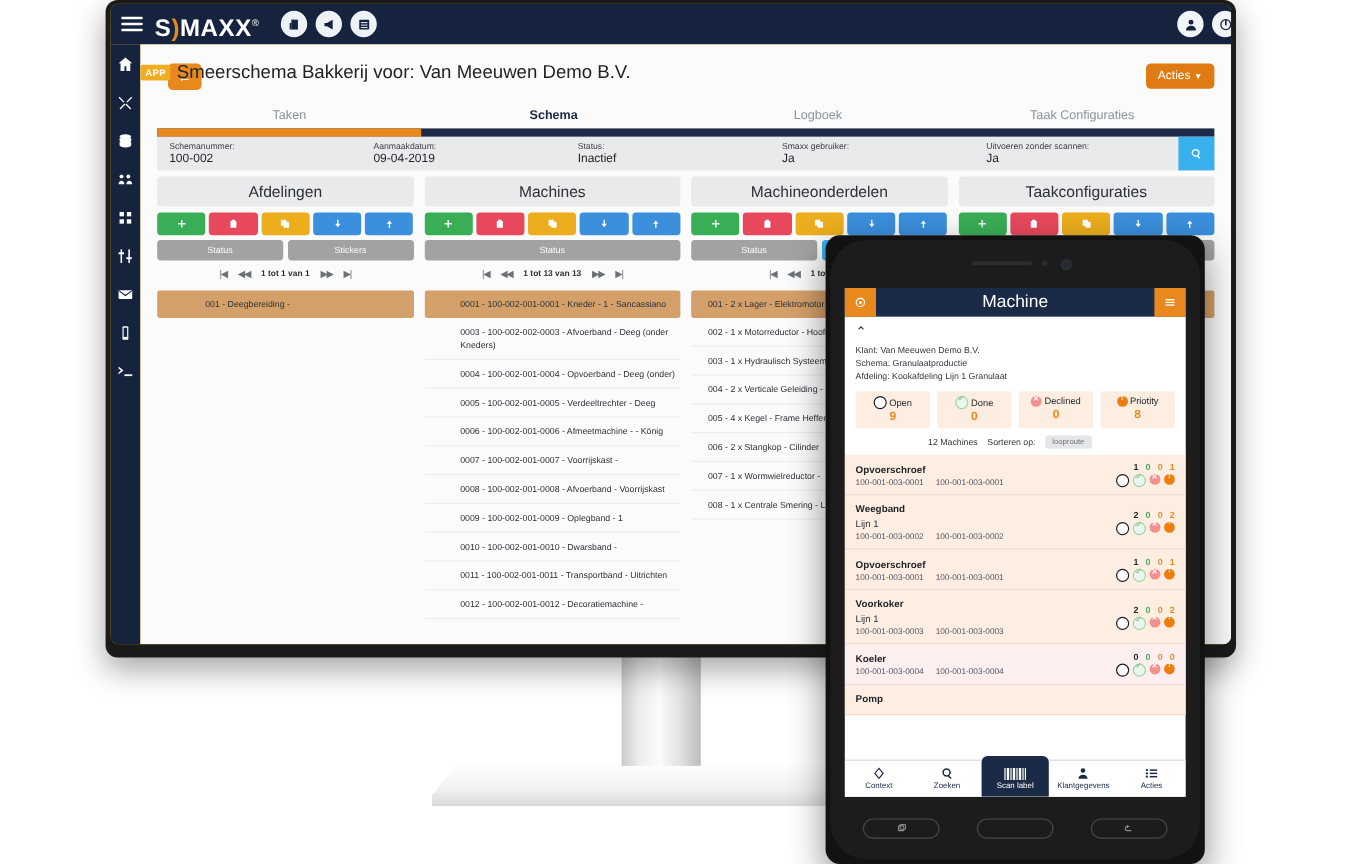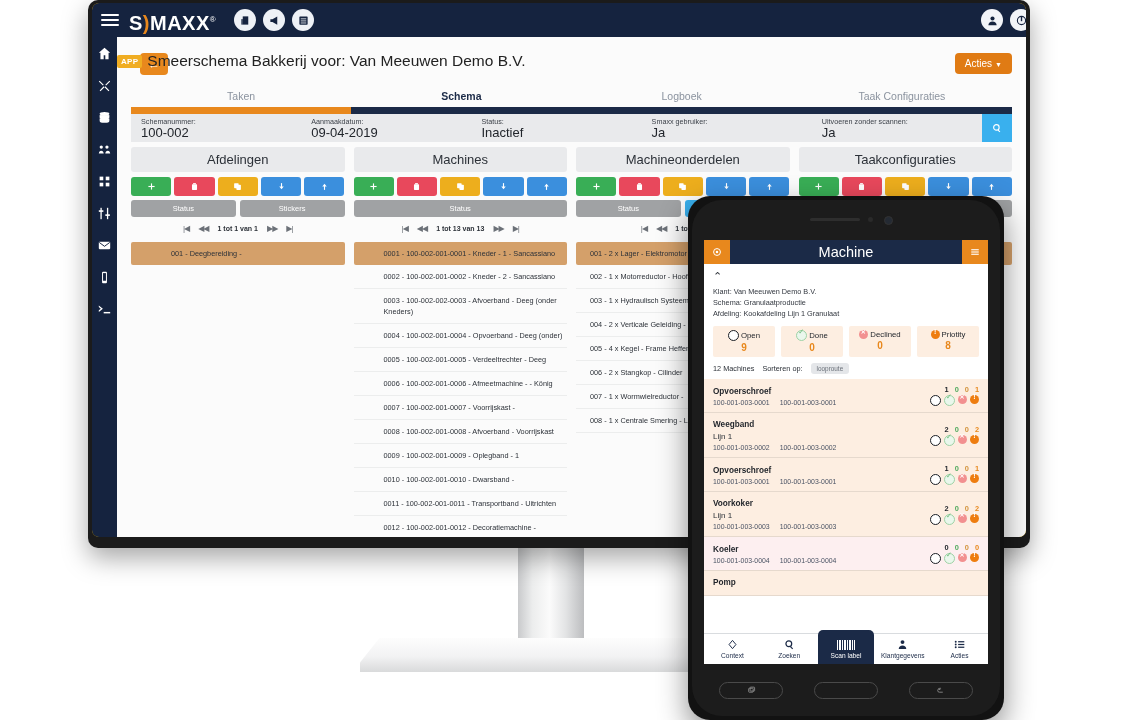--- a/index.html
+++ b/index.html
@@ -48,21 +48,21 @@
   #tabs{position:absolute;left:14px;top:48px;width:881px;height:23px;display:flex;}
   .tab{flex:1;text-align:center;font-size:10.5px;color:#8b939f;line-height:22px;cursor:pointer;}
   .tab.active{color:#1b2a47;font-weight:700;}
   #tabbar{position:absolute;left:14px;top:70px;width:881px;height:7px;background:#1b2a47;}
   #tabbar .fill{width:25%;height:7px;background:#e8881d;}
 
   
   #infostrip{position:absolute;left:14px;top:77px;width:881px;height:28px;background:#e9eaec;display:flex;}
   .info-cell{flex:1;padding:2px 0 0 10px;}
   .info-k{font-size:7.2px;color:#3d424a;line-height:11px;}
-  .info-v{font-size:13px;color:#21252b;line-height:11px;}
+  .info-v{font-size:10px;color:#21252b;line-height:11px;}
   #searchbtn{width:30px;height:28px;background:#39b0ee;display:flex;align-items:center;justify-content:center;cursor:pointer;}
   #searchbtn svg{width:10px;height:10px;fill:#fff;}
 
   
   #panels{position:absolute;left:14px;top:110px;width:881px;height:390px;display:flex;gap:9px;}
   .panel{flex:1;position:relative;}
   .panel-head{height:25px;background:#e9eaec;border-radius:3px;display:flex;align-items:center;justify-content:center;
      font-size:13px;color:#2c3138;}
   .btnrow{display:flex;gap:3px;margin-top:5px;}
   .abtn{flex:1;height:19px;border-radius:3px;display:flex;align-items:center;justify-content:center;cursor:pointer;}
@@ -75,21 +75,21 @@
   .pager{margin-top:7px;display:flex;align-items:center;justify-content:center;gap:9px;font-size:7px;color:#6c7178;}
   .pager .pg{cursor:pointer;letter-spacing:-1px;font-size:8px;}
   .pager .pgtxt{font-weight:700;color:#2c3138;letter-spacing:0;}
   .rows{margin-top:9px;}
   .row{font-size:7.3px;color:#2c3138;padding:6px 4px 6px 30px;border-bottom:1px solid #eceded;line-height:11px;cursor:pointer;}
   .row.sel{background:#d4a06a;border-bottom:none;border-radius:2px;padding-left:30px;}
   .panel.p1 .row{padding-left:40px;}
   .panel.p3 .row, .panel.p4 .row{padding-left:14px;}
 
   
-  #tablet{position:absolute;left:688px;top:196px;width:316px;height:524px;background:#121212;border-radius:22px;
+  #tablet{position:absolute;left:688px;top:196px;width:316px;height:524px;background:#121212;border-radius:12px;
       box-shadow:0 12px 30px rgba(0,0,0,.45);}
   #tablet-bez{position:absolute;left:4px;top:4px;width:308px;height:516px;background:#1c1c1c;border-radius:30px;}
   #tspeaker{position:absolute;left:118px;top:18px;width:50px;height:3px;background:#2e2e2e;border-radius:2px;}
   #tsensor{position:absolute;left:176px;top:17px;width:5px;height:5px;background:#2a2a2a;border-radius:50%;}
   #tcam{position:absolute;left:192px;top:16px;width:7px;height:7px;background:#242a33;border-radius:50%;border:1px solid #333;}
   #tscreen{position:absolute;left:16px;top:44px;width:284px;height:424px;background:#fff;overflow:hidden;}
   #tnavbar{position:absolute;left:16px;top:482px;width:284px;height:24px;display:flex;align-items:center;justify-content:space-around;}
   .navpill{width:62px;height:15px;border:1.4px solid #4a4a4a;border-radius:9px;display:flex;align-items:center;justify-content:center;cursor:pointer;}
   .navpill svg{width:9px;height:9px;fill:none;stroke:#8a8a8a;stroke-width:1.6;}
 
@@ -101,21 +101,21 @@
   #m-body{background:#fff;}
   #m-sub{padding:6px 9px 3px 9px;display:flex;align-items:flex-start;}
   #m-sub .t{flex:1;font-size:12.5px;color:#1f2329;}
   #m-sub .car{font-size:11px;color:#30353c;cursor:pointer;}
   .m-meta{padding:0 9px;font-size:7.3px;color:#333840;line-height:11px;}
   #m-stats{display:flex;gap:6px;padding:7px 9px 0 9px;}
   .stat{flex:1;background:#fdeee1;border-radius:2px;padding:4px 0 4px 0;text-align:center;}
   .stat .lab{font-size:7.8px;color:#23272d;display:flex;align-items:center;justify-content:center;gap:2px;}
   .stat .num{font-size:10px;font-weight:700;color:#e8881d;margin-top:1px;}
   .dotico{width:9px;height:9px;border-radius:50%;display:inline-block;}
-  #m-sortrow{display:flex;align-items:center;justify-content:flex-start;gap:8px;padding:6px 18px 5px 9px;font-size:7.3px;color:#2c3138;}
+  #m-sortrow{display:flex;align-items:center;justify-content:center;gap:8px;padding:6px 18px 5px 9px;font-size:7.3px;color:#2c3138;}
   #m-sortrow .chip{background:#e4e6e9;color:#6a7079;border-radius:3px;padding:2px 6px;font-size:6.4px;cursor:pointer;}
   .m-row{display:flex;align-items:center;padding:6px 9px;background:#fdeee1;border-bottom:1px solid #e6d9cd;cursor:pointer;}
   .m-row.alt{background:#fdeff0;}
   .m-row .left{flex:1;}
   .m-row .nm{font-size:8.2px;font-weight:700;color:#1f2329;line-height:12px;}
   .m-row .ln{font-size:8px;color:#2c3138;line-height:12px;}
   .m-row .codes{font-size:6.9px;color:#4a5364;margin-top:1px;}
   .m-row .codes span{margin-right:10px;}
   .m-row .right{text-align:right;}
   .cnts{display:flex;gap:6px;justify-content:flex-end;font-size:7.4px;font-weight:700;line-height:9px;}
@@ -394,21 +394,20 @@
                 </div>
                 <div class="pager">
                   <span class="pg">|◀</span>
                   <span class="pg">◀◀</span>
                   <span class="pgtxt">1 tot 13 van 13</span>
                   <span class="pg">▶▶</span>
                   <span class="pg">▶|</span>
                 </div>
                 <div class="rows">
                   <div class="row sel">0001 - 100-002-001-0001 - Kneder - 1 - Sancassiano</div>
-                  <div class="row">0002 - 100-002-001-0002 - Kneder - 2 - Sancassiano</div>
                   <div class="row">0003 - 100-002-002-0003 - Afvoerband - Deeg (onder Kneders)</div>
                   <div class="row">0004 - 100-002-001-0004 - Opvoerband - Deeg (onder)</div>
                   <div class="row">0005 - 100-002-001-0005 - Verdeeltrechter - Deeg</div>
                   <div class="row">0006 - 100-002-001-0006 - Afmeetmachine -  - König</div>
                   <div class="row">0007 - 100-002-001-0007 - Voorrijskast -</div>
                   <div class="row">0008 - 100-002-001-0008 - Afvoerband - Voorrijskast</div>
                   <div class="row">0009 - 100-002-001-0009 - Oplegband - 1</div>
                   <div class="row">0010 - 100-002-001-0010 - Dwarsband -</div>
                   <div class="row">0011 - 100-002-001-0011 - Transportband - Uitrichten</div>
                   <div class="row">0012 - 100-002-001-0012 - Decoratiemachine -</div>

